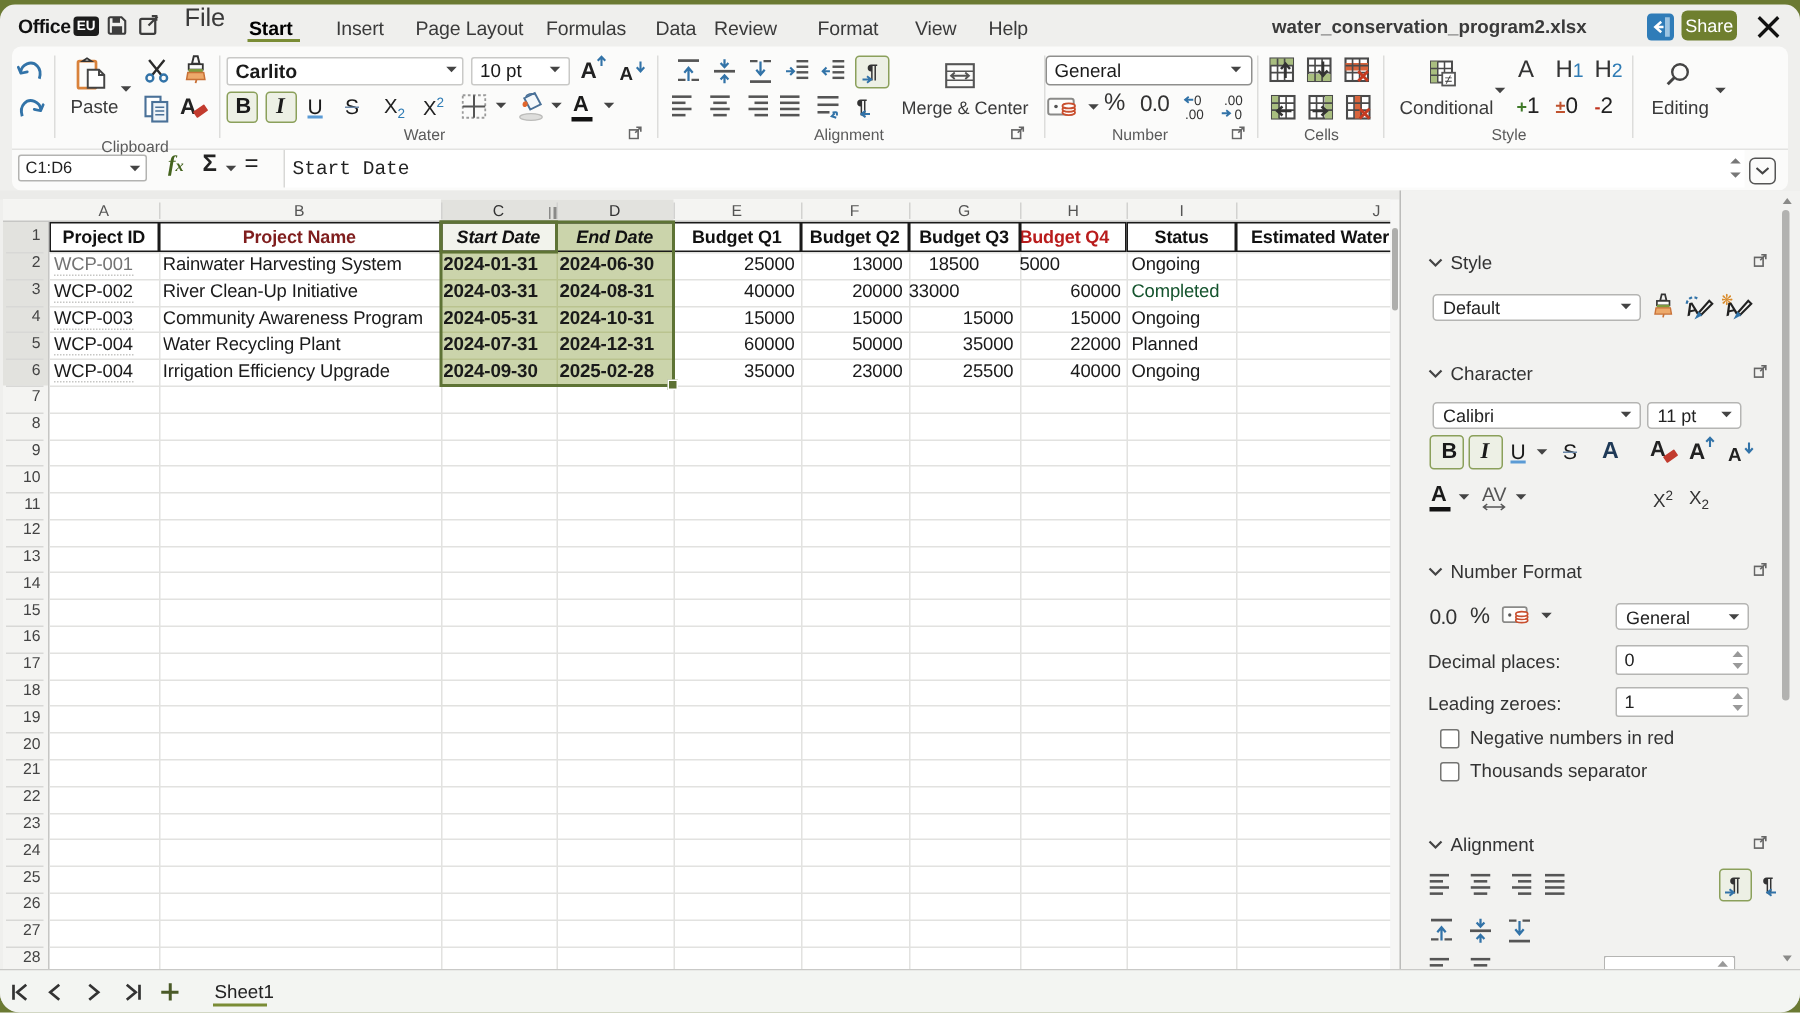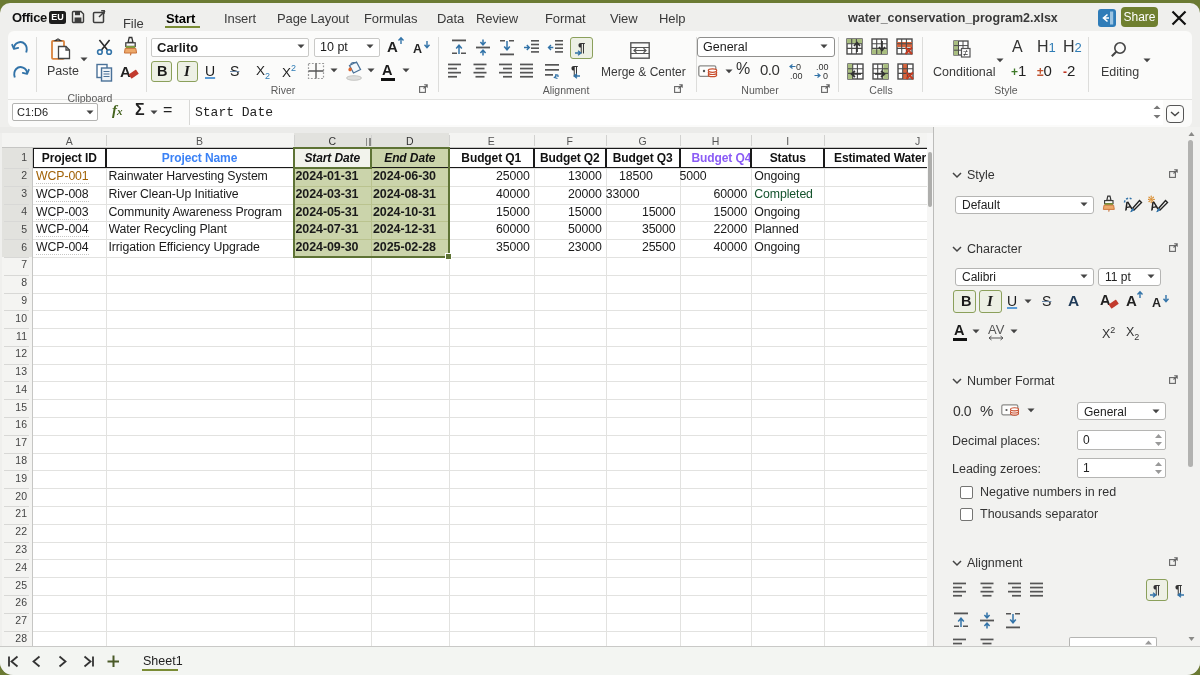--- a/index.html
+++ b/index.html
@@ -11,21 +11,21 @@
 <div style="position:absolute;left:49px;top:10.5px;width:17px;height:13px;background:#1c1c1c;border-radius:2.5px;color:#fff;font-size:9px;font-weight:700;text-align:center;line-height:13px">EU</div>
 <svg style="position:absolute;left:71px;top:10px;" width="14" height="14" viewBox="0 0 14 14">
     <path d="M1.5 2.5 a1 1 0 0 1 1-1 H10 L12.5 4 V11.5 a1 1 0 0 1 -1 1 H2.5 a1 1 0 0 1 -1-1 Z" fill="none" stroke="#3d3d3d" stroke-width="1.4"></path>
     <rect x="4" y="1.8" width="5" height="3.4" fill="#3d3d3d"></rect>
     <rect x="3.6" y="7.5" width="6.8" height="5" fill="#3d3d3d"></rect>
   </svg>
 <svg style="position:absolute;left:92px;top:9px;" width="15" height="15" viewBox="0 0 15 15">
     <rect x="1.5" y="3.5" width="10" height="10" rx="1" fill="none" stroke="#3d3d3d" stroke-width="1.5"></rect>
     <path d="M7 8 L13 2 M9.2 1.8 h3 v3" fill="none" stroke="#3d3d3d" stroke-width="1.5"></path>
   </svg>
-<div style="position:absolute;left:123px;top:16px;color:#3a3a3a;font-size:13px;letter-spacing:-0.1px">File</div>
+<div style="position:absolute;left:123px;top:2px;color:#3a3a3a;font-size:17px;letter-spacing:-0.1px">File</div>
 <div style="position:absolute;left:166px;top:10.5px;font-weight:700;color:#000;font-size:13px;letter-spacing:-0.1px">Start</div>
 <div style="position:absolute;left:224px;top:10.5px;color:#3a3a3a;font-size:13px;letter-spacing:-0.1px">Insert</div>
 <div style="position:absolute;left:277px;top:10.5px;color:#3a3a3a;font-size:13px;letter-spacing:-0.1px">Page Layout</div>
 <div style="position:absolute;left:364px;top:10.5px;color:#3a3a3a;font-size:13px;letter-spacing:-0.1px">Formulas</div>
 <div style="position:absolute;left:437px;top:10.5px;color:#3a3a3a;font-size:13px;letter-spacing:-0.1px">Data</div>
 <div style="position:absolute;left:476px;top:10.5px;color:#3a3a3a;font-size:13px;letter-spacing:-0.1px">Review</div>
 <div style="position:absolute;left:545px;top:10.5px;color:#3a3a3a;font-size:13px;letter-spacing:-0.1px">Format</div>
 <div style="position:absolute;left:610px;top:10.5px;color:#3a3a3a;font-size:13px;letter-spacing:-0.1px">View</div>
 <div style="position:absolute;left:659px;top:10.5px;color:#3a3a3a;font-size:13px;letter-spacing:-0.1px">Help</div>
 <div style="position:absolute;left:165px;top:25.5px;width:35px;height:2.6px;background:#7a8c35"></div>
@@ -139,21 +139,21 @@
 <div style="position:absolute;left:381px;top:77.5px;width:14px;height:3px;background:#111"></div>
 <span style="position:absolute;left:402px;top:68px">
     <svg style="display:block" width="8" height="5" viewBox="0 0 8 5">
       <path d="M0.5 0.5 L4 4.2 L7.5 0.5 Z" fill="#444"></path>
     </svg>
   </span>
 <svg style="position:absolute;left:419px;top:84px;" width="9" height="9" viewBox="0 0 9 9">
     <rect x="0.6" y="2.6" width="5.8" height="5.8" fill="none" stroke="#666" stroke-width="1.1"></rect>
     <path d="M4.5 4.5 L8.2 0.8 M5.2 0.8h3v3" fill="none" stroke="#666" stroke-width="1.1"></path>
   </svg>
-<div style="position:absolute;left:263px;top:84px;width:40px;text-align:center;font-size:10.5px;color:#5a5a5a">River</div>
+<div style="position:absolute;left:263px;top:84px;width:40px;text-align:center;font-size:10.5px;color:#5a5a5a">Water</div>
 <div style="position:absolute;left:438px;top:37px;width:1px;height:55px;background:#dddddb"></div>
 <svg style="position:absolute;left:451px;top:39px;" width="16" height="17" viewBox="0 0 16 17">
     <rect x="1" y="0.5" width="14" height="1.8" fill="#555"></rect>
     <path d="M8 15 V7 M5.2 9.5 L8 6.2 L10.8 9.5" fill="none" stroke="#3273a8" stroke-width="1.5"></path>
     <rect x="1" y="13.5" width="5" height="1.5" fill="#555"></rect>
     <rect x="10" y="13.5" width="5" height="1.5" fill="#555"></rect>
   </svg>
 <svg style="position:absolute;left:475px;top:39px;" width="16" height="17" viewBox="0 0 16 17">
     <path d="M8 0.5 V5 M5.4 3 L8 5.8 L10.6 3" fill="none" stroke="#3273a8" stroke-width="1.5"></path>
     <rect x="1" y="7.6" width="14" height="1.8" fill="#555"></rect>
@@ -480,30 +480,30 @@
 <div class="" style="position:absolute;left:751.3px;top:148.0px;width:1px;height:498.0px;background:#e2e2e0"></div>
 <div class="" style="position:absolute;left:824.2px;top:148.0px;width:1px;height:498.0px;background:#e2e2e0"></div>
 <div class="" style="position:absolute;left:293.5px;top:148.0px;width:155.2px;height:108.94999999999999px;background:#cbd4ab"></div>
 <div class="" style="position:absolute;left:293.5px;top:168.0px;width:155.2px;height:1px;background:#bac38f"></div>
 <div class="" style="position:absolute;left:293.5px;top:185.79px;width:155.2px;height:1px;background:#bac38f"></div>
 <div class="" style="position:absolute;left:293.5px;top:203.57999999999998px;width:155.2px;height:1px;background:#bac38f"></div>
 <div class="" style="position:absolute;left:293.5px;top:221.36999999999998px;width:155.2px;height:1px;background:#bac38f"></div>
 <div class="" style="position:absolute;left:293.5px;top:239.16px;width:155.2px;height:1px;background:#bac38f"></div>
 <div class="" style="position:absolute;left:371px;top:148.0px;width:1px;height:108.94999999999999px;background:#bac38f"></div>
 <div class="" style="position:absolute;left:294.5px;top:149.0px;width:75.5px;height:18.0px;background:#f2f3ec"></div>
-<div style="position:absolute;left:36px;top:168.0px;font-size:12.3px;color:#a16207;white-space:nowrap;overflow:hidden;letter-spacing:-0.1px;line-height:17.79px;height:17.79px;width:68.5px;line-height:17.79px"><span style="border-bottom:1px dotted #c6c6c4">WCP-001</span></div>
+<div style="position:absolute;left:36px;top:168.0px;font-size:12.3px;color:#737373;white-space:nowrap;overflow:hidden;letter-spacing:-0.1px;line-height:17.79px;height:17.79px;width:68.5px;line-height:17.79px"><span style="border-bottom:1px dotted #c6c6c4">WCP-001</span></div>
 <div style="position:absolute;left:108.5px;top:168.0px;font-size:12.3px;color:#1a1a1a;white-space:nowrap;overflow:hidden;letter-spacing:-0.1px;line-height:17.79px;height:17.79px;width:184.0px">Rainwater Harvesting System</div>
 <div style="position:absolute;left:295.5px;top:168.0px;font-size:12.3px;color:#1a1a1a;white-space:nowrap;overflow:hidden;letter-spacing:-0.1px;line-height:17.79px;height:17.79px;width:74.5px;font-weight:700;font-size:12.5px">2024-01-31</div>
 <div style="position:absolute;left:373px;top:168.0px;font-size:12.3px;color:#1a1a1a;white-space:nowrap;overflow:hidden;letter-spacing:-0.1px;line-height:17.79px;height:17.79px;width:74.69999999999999px;font-weight:700;font-size:12.5px">2024-06-30</div>
 <div style="position:absolute;left:448.7px;top:168.0px;font-size:12.3px;color:#1a1a1a;white-space:nowrap;overflow:hidden;letter-spacing:-0.1px;line-height:17.79px;height:17.79px;width:81.09999999999997px;text-align:right">25000</div>
 <div style="position:absolute;left:533.8px;top:168.0px;font-size:12.3px;color:#1a1a1a;white-space:nowrap;overflow:hidden;letter-spacing:-0.1px;line-height:17.79px;height:17.79px;width:68.0px;text-align:right">13000</div>
 <div style="position:absolute;left:583px;top:168.0px;font-size:12.3px;color:#1a1a1a;white-space:nowrap;overflow:hidden;letter-spacing:-0.1px;line-height:17.79px;height:17.79px;width:69.80000000000007px;text-align:right">18500</div>
 <div style="position:absolute;left:679.6px;top:168.0px;font-size:12.3px;color:#1a1a1a;white-space:nowrap;overflow:hidden;letter-spacing:-0.1px;line-height:17.79px;height:17.79px;width:67.69999999999993px;text-align:left">5000</div>
 <div style="position:absolute;left:754.3px;top:168.0px;font-size:12.3px;color:#1a1a1a;white-space:nowrap;overflow:hidden;letter-spacing:-0.1px;line-height:17.79px;height:17.79px;width:68.90000000000009px">Ongoing</div>
-<div style="position:absolute;left:36px;top:185.79px;font-size:12.3px;color:#1a1a1a;white-space:nowrap;overflow:hidden;letter-spacing:-0.1px;line-height:17.79px;height:17.79px;width:68.5px;line-height:17.79px"><span style="border-bottom:1px dotted #c6c6c4">WCP-008</span></div>
+<div style="position:absolute;left:36px;top:185.79px;font-size:12.3px;color:#1a1a1a;white-space:nowrap;overflow:hidden;letter-spacing:-0.1px;line-height:17.79px;height:17.79px;width:68.5px;line-height:17.79px"><span style="border-bottom:1px dotted #c6c6c4">WCP-002</span></div>
 <div style="position:absolute;left:108.5px;top:185.79px;font-size:12.3px;color:#1a1a1a;white-space:nowrap;overflow:hidden;letter-spacing:-0.1px;line-height:17.79px;height:17.79px;width:184.0px">River Clean-Up Initiative</div>
 <div style="position:absolute;left:295.5px;top:185.79px;font-size:12.3px;color:#1a1a1a;white-space:nowrap;overflow:hidden;letter-spacing:-0.1px;line-height:17.79px;height:17.79px;width:74.5px;font-weight:700;font-size:12.5px">2024-03-31</div>
 <div style="position:absolute;left:373px;top:185.79px;font-size:12.3px;color:#1a1a1a;white-space:nowrap;overflow:hidden;letter-spacing:-0.1px;line-height:17.79px;height:17.79px;width:74.69999999999999px;font-weight:700;font-size:12.5px">2024-08-31</div>
 <div style="position:absolute;left:448.7px;top:185.79px;font-size:12.3px;color:#1a1a1a;white-space:nowrap;overflow:hidden;letter-spacing:-0.1px;line-height:17.79px;height:17.79px;width:81.09999999999997px;text-align:right">40000</div>
 <div style="position:absolute;left:533.8px;top:185.79px;font-size:12.3px;color:#1a1a1a;white-space:nowrap;overflow:hidden;letter-spacing:-0.1px;line-height:17.79px;height:17.79px;width:68.0px;text-align:right">20000</div>
 <div style="position:absolute;left:605.8px;top:185.79px;font-size:12.3px;color:#1a1a1a;white-space:nowrap;overflow:hidden;letter-spacing:-0.1px;line-height:17.79px;height:17.79px;width:69.80000000000007px;">33000</div>
 <div style="position:absolute;left:679.6px;top:185.79px;font-size:12.3px;color:#1a1a1a;white-space:nowrap;overflow:hidden;letter-spacing:-0.1px;line-height:17.79px;height:17.79px;width:67.69999999999993px;text-align:right">60000</div>
 <div style="position:absolute;left:754.3px;top:185.79px;font-size:12.3px;color:#14532d;white-space:nowrap;overflow:hidden;letter-spacing:-0.1px;line-height:17.79px;height:17.79px;width:68.90000000000009px">Completed</div>
 <div style="position:absolute;left:36px;top:203.57999999999998px;font-size:12.3px;color:#1a1a1a;white-space:nowrap;overflow:hidden;letter-spacing:-0.1px;line-height:17.79px;height:17.79px;width:68.5px;line-height:17.79px"><span style="border-bottom:1px dotted #c6c6c4">WCP-003</span></div>
 <div style="position:absolute;left:108.5px;top:203.57999999999998px;font-size:12.3px;color:#1a1a1a;white-space:nowrap;overflow:hidden;letter-spacing:-0.1px;line-height:17.79px;height:17.79px;width:184.0px">Community Awareness Program</div>
@@ -526,27 +526,27 @@
 <div style="position:absolute;left:36px;top:239.16px;font-size:12.3px;color:#1a1a1a;white-space:nowrap;overflow:hidden;letter-spacing:-0.1px;line-height:17.79px;height:17.79px;width:68.5px;line-height:17.79px"><span style="border-bottom:1px dotted #c6c6c4">WCP-004</span></div>
 <div style="position:absolute;left:108.5px;top:239.16px;font-size:12.3px;color:#1a1a1a;white-space:nowrap;overflow:hidden;letter-spacing:-0.1px;line-height:17.79px;height:17.79px;width:184.0px">Irrigation Efficiency Upgrade</div>
 <div style="position:absolute;left:295.5px;top:239.16px;font-size:12.3px;color:#1a1a1a;white-space:nowrap;overflow:hidden;letter-spacing:-0.1px;line-height:17.79px;height:17.79px;width:74.5px;font-weight:700;font-size:12.5px">2024-09-30</div>
 <div style="position:absolute;left:373px;top:239.16px;font-size:12.3px;color:#1a1a1a;white-space:nowrap;overflow:hidden;letter-spacing:-0.1px;line-height:17.79px;height:17.79px;width:74.69999999999999px;font-weight:700;font-size:12.5px">2025-02-28</div>
 <div style="position:absolute;left:448.7px;top:239.16px;font-size:12.3px;color:#1a1a1a;white-space:nowrap;overflow:hidden;letter-spacing:-0.1px;line-height:17.79px;height:17.79px;width:81.09999999999997px;text-align:right">35000</div>
 <div style="position:absolute;left:533.8px;top:239.16px;font-size:12.3px;color:#1a1a1a;white-space:nowrap;overflow:hidden;letter-spacing:-0.1px;line-height:17.79px;height:17.79px;width:68.0px;text-align:right">23000</div>
 <div style="position:absolute;left:605.8px;top:239.16px;font-size:12.3px;color:#1a1a1a;white-space:nowrap;overflow:hidden;letter-spacing:-0.1px;line-height:17.79px;height:17.79px;width:69.80000000000007px;text-align:right">25500</div>
 <div style="position:absolute;left:679.6px;top:239.16px;font-size:12.3px;color:#1a1a1a;white-space:nowrap;overflow:hidden;letter-spacing:-0.1px;line-height:17.79px;height:17.79px;width:67.69999999999993px;text-align:right">40000</div>
 <div style="position:absolute;left:754.3px;top:239.16px;font-size:12.3px;color:#1a1a1a;white-space:nowrap;overflow:hidden;letter-spacing:-0.1px;line-height:17.79px;height:17.79px;width:68.90000000000009px">Ongoing</div>
 <div style="position:absolute;left:33px;top:148.0px;width:72.5px;text-align:center;font-weight:700;font-size:12px;color:#111;line-height:20.0px;height:20.0px;letter-spacing:-0.1px;white-space:nowrap;overflow:hidden">Project ID</div>
-<div style="position:absolute;left:105.5px;top:148.0px;width:188.0px;text-align:center;font-weight:700;font-size:12px;color:#3b82f6;line-height:20.0px;height:37px;letter-spacing:-0.1px;white-space:nowrap;overflow:hidden">Project Name</div>
+<div style="position:absolute;left:105.5px;top:148.0px;width:188.0px;text-align:center;font-weight:700;font-size:12px;color:#7f1d1d;line-height:20.0px;height:37px;letter-spacing:-0.1px;white-space:nowrap;overflow:hidden">Project Name</div>
 <div style="position:absolute;left:293.5px;top:148.0px;width:77.5px;text-align:center;font-weight:700;font-size:12px;color:#111;line-height:20.0px;height:20.0px;letter-spacing:-0.1px;font-style:italic;white-space:nowrap;overflow:hidden">Start Date</div>
 <div style="position:absolute;left:371px;top:148.0px;width:77.69999999999999px;text-align:center;font-weight:700;font-size:12px;color:#111;line-height:20.0px;height:20.0px;letter-spacing:-0.1px;font-style:italic;white-space:nowrap;overflow:hidden">End Date</div>
 <div style="position:absolute;left:448.7px;top:148.0px;width:85.09999999999997px;text-align:center;font-weight:700;font-size:12px;color:#111;line-height:20.0px;height:20.0px;letter-spacing:-0.1px;white-space:nowrap;overflow:hidden">Budget Q1</div>
 <div style="position:absolute;left:533.8px;top:148.0px;width:72.0px;text-align:center;font-weight:700;font-size:12px;color:#111;line-height:20.0px;height:20.0px;letter-spacing:-0.1px;white-space:nowrap;overflow:hidden">Budget Q2</div>
 <div style="position:absolute;left:605.8px;top:148.0px;width:73.80000000000007px;text-align:center;font-weight:700;font-size:12px;color:#111;line-height:20.0px;height:20.0px;letter-spacing:-0.1px;white-space:nowrap;overflow:hidden">Budget Q3</div>
-<div style="position:absolute;left:679.6px;top:148.0px;width:71.69999999999993px;text-align:right;font-weight:700;font-size:12px;color:#8b5cf6;line-height:20.0px;height:20.0px;letter-spacing:-0.1px;white-space:nowrap;overflow:hidden">Budget Q4</div>
+<div style="position:absolute;left:679.6px;top:148.0px;width:71.69999999999993px;text-align:left;font-weight:700;font-size:12px;color:#b91c1c;line-height:20.0px;height:20.0px;letter-spacing:-0.1px;white-space:nowrap;overflow:hidden">Budget Q4</div>
 <div style="position:absolute;left:751.3px;top:148.0px;width:72.90000000000009px;text-align:center;font-weight:700;font-size:12px;color:#111;line-height:20.0px;height:20.0px;letter-spacing:-0.1px;white-space:nowrap;overflow:hidden">Status</div>
 <div style="position:absolute;left:834px;top:148.0px;font-weight:700;font-size:12px;letter-spacing:-0.1px;color:#111;line-height:20.0px;white-space:nowrap;width:93px;overflow:hidden">Estimated Water Savings</div>
 <div class="" style="position:absolute;left:33px;top:148.0px;width:72.5px;height:20.0px;border:1.4px solid #1a1a1a;box-sizing:border-box"></div>
 <div class="" style="position:absolute;left:105.5px;top:148.0px;width:188.0px;height:20.0px;border:1.4px solid #1a1a1a;box-sizing:border-box"></div>
 <div class="" style="position:absolute;left:293.5px;top:148.0px;width:77.5px;height:20.0px;border:1.4px solid #1a1a1a;box-sizing:border-box"></div>
 <div class="" style="position:absolute;left:371px;top:148.0px;width:77.69999999999999px;height:20.0px;border:1.4px solid #1a1a1a;box-sizing:border-box"></div>
 <div class="" style="position:absolute;left:448.7px;top:148.0px;width:85.09999999999997px;height:20.0px;border:1.4px solid #1a1a1a;box-sizing:border-box"></div>
 <div class="" style="position:absolute;left:533.8px;top:148.0px;width:72.0px;height:20.0px;border:1.4px solid #1a1a1a;box-sizing:border-box"></div>
 <div class="" style="position:absolute;left:605.8px;top:148.0px;width:73.80000000000007px;height:20.0px;border:1.4px solid #1a1a1a;box-sizing:border-box"></div>
 <div class="" style="position:absolute;left:679.6px;top:148.0px;width:71.69999999999993px;height:20.0px;border:1.4px solid #1a1a1a;box-sizing:border-box"></div>

